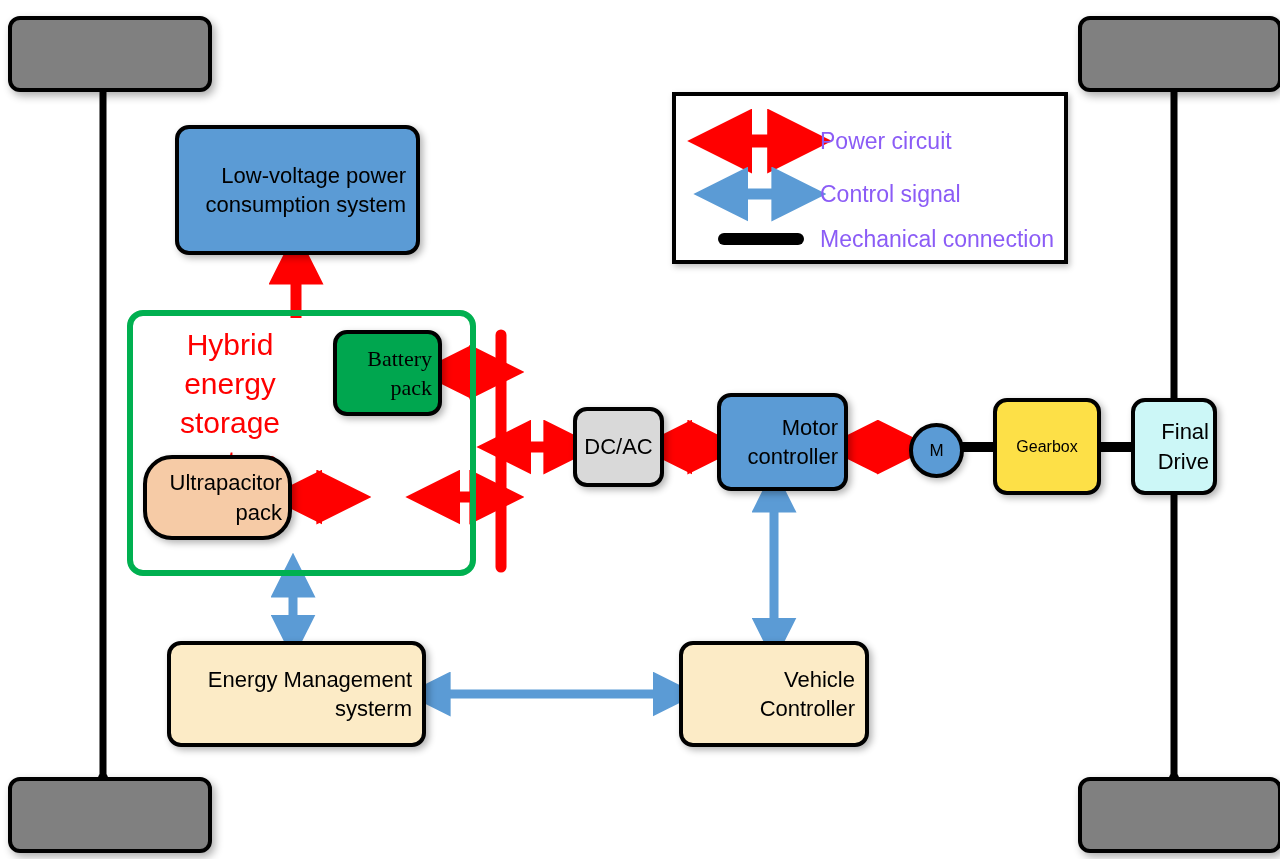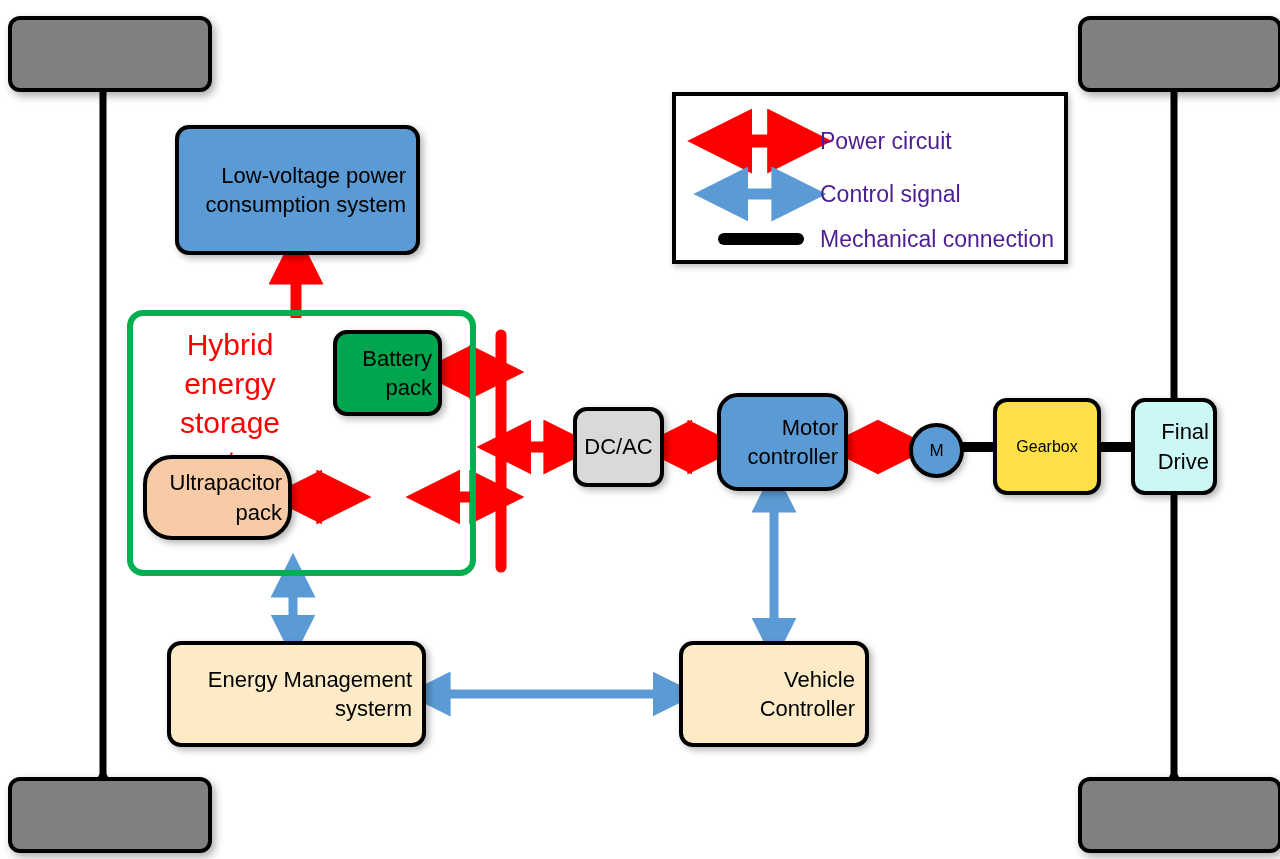--- a/index.html
+++ b/index.html
@@ -68,21 +68,21 @@
     box-sizing: border-box;
     z-index: 7;
     box-shadow: 2px 3px 6px rgba(0,0,0,0.25);
   }
   .legend-row {
     position: absolute;
     display: flex;
     align-items: center;
   }
   .legend-label {
-    color: #4c1d95;
+    color: #8b5cf6;
     white-space: nowrap;
   }
   .motor-circle {
     position: absolute;
     border-radius: 50%;
     background: #5B9BD5;
     border: 4px solid #000000;
     display: flex;
     align-items: center;
     justify-content: center;
@@ -160,34 +160,34 @@
 
   <div class="hess-title" style="left:146px; top:325px; width:168px; font-size:30px;">
     <div>Hybrid energy</div>
     <div>storage system</div>
   </div>
 
   <div class="node bordered" style="left:175px; top:125px; width:245px; height:130px; background:#5B9BD5; font-size:22px; padding:0 10px;">
     <span>Low-voltage power consumption system</span>
   </div>
 
-  <div class="node bordered" style="left:333px; top:330px; width:109px; height:86px; background:#00A64F; font-size:22px; padding:0 6px;">
+  <div class="node bordered" style="left:333px; top:330px; width:109px; height:86px; background:#00A64F; font-size:22px; padding:0 6px;font-family:Liberation Serif, serif;">
     <span>Battery pack</span>
   </div>
 
   <div class="node bordered" style="left:143px; top:455px; width:149px; height:85px; background:#F6CBA6; font-size:22px; padding:0 6px;border-radius:29px;">
     <span>Ultrapacitor pack</span>
   </div>
 
 
   <div class="node bordered" style="left:573px; top:407px; width:91px; height:80px; background:#D9D9D9; font-size:22px;">
     <span>DC/AC</span>
   </div>
 
-  <div class="node bordered" style="left:717px; top:393px; width:131px; height:98px; background:#5B9BD5; font-size:22px; padding:0 6px;border-radius:21px;">
+  <div class="node bordered" style="left:717px; top:393px; width:131px; height:98px; background:#5B9BD5; font-size:22px; padding:0 6px;">
     <span>Motor controller</span>
   </div>
 
   <div class="motor-circle" style="left:909px; top:423px; width:47px; height:47px; font-size:17px;">
     <span>M</span>
   </div>
 
   <div class="node bordered" style="left:993px; top:398px; width:108px; height:97px; background:#fde047; font-size:16px;">
     <span>Gearbox</span>
   </div>

